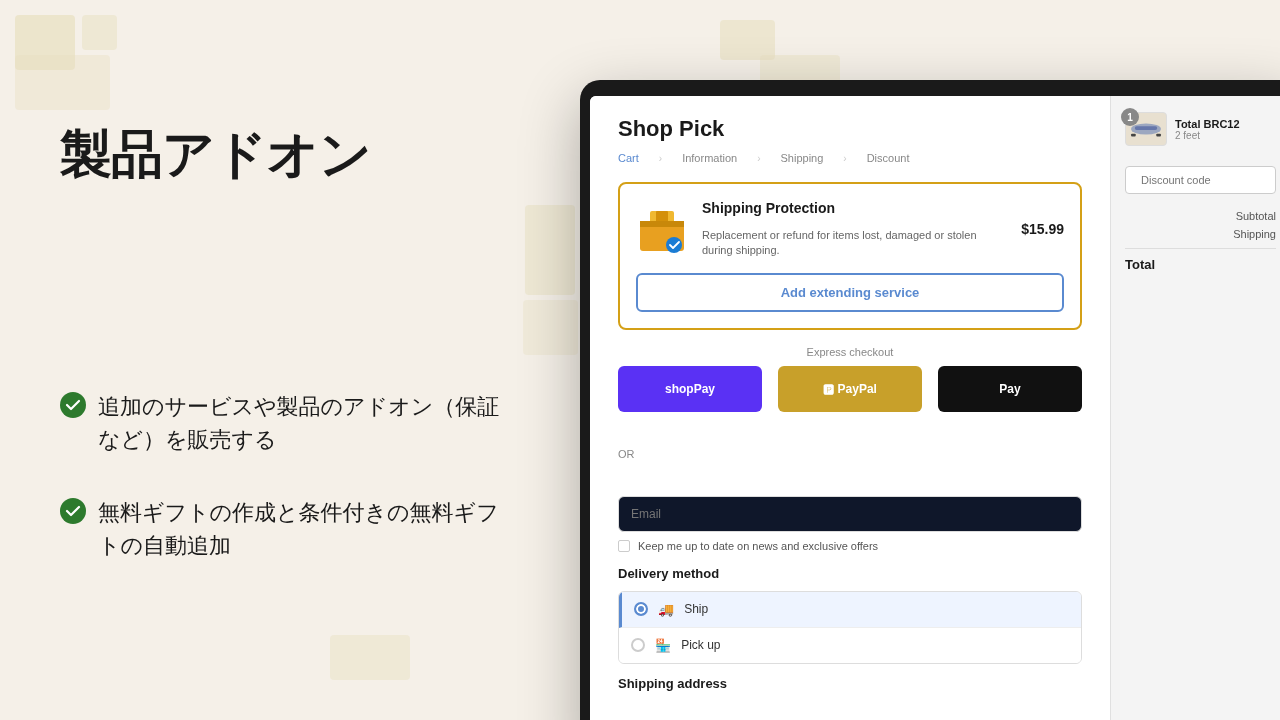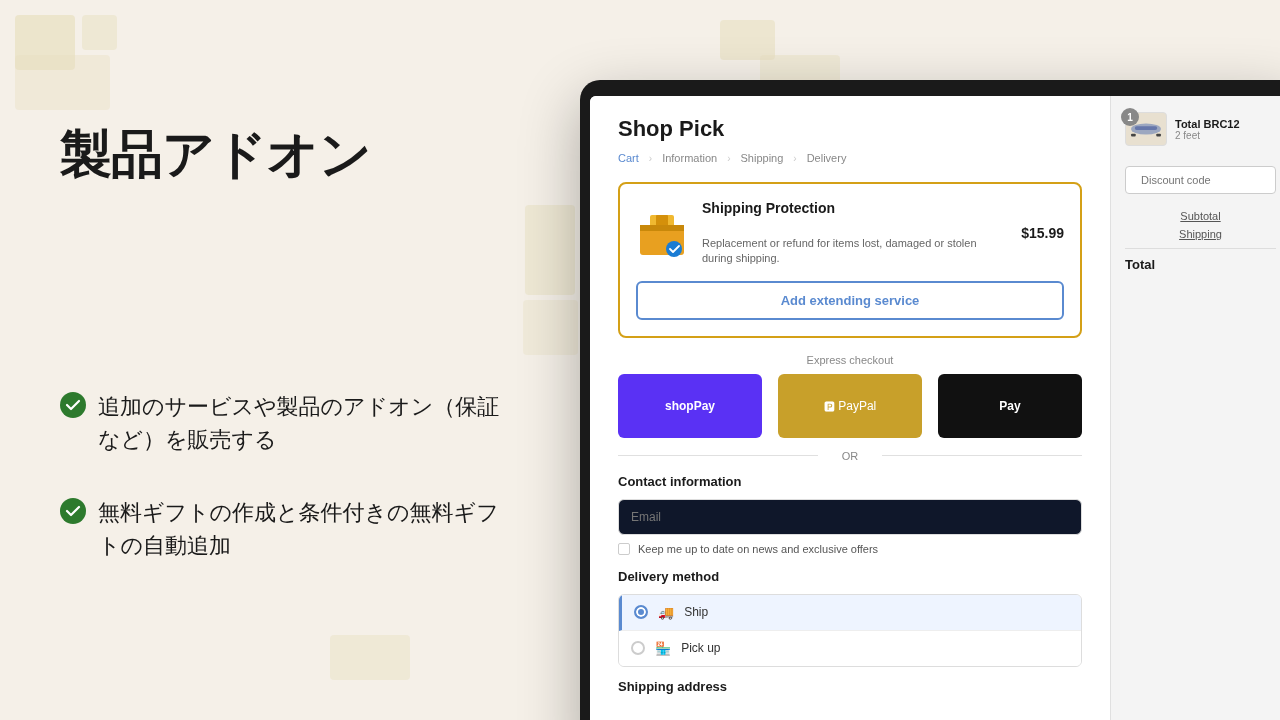--- a/index.html
+++ b/index.html
@@ -98,21 +98,21 @@
       font-size: 22px;
       font-weight: 700;
       color: #1a1a1a;
       margin-bottom: 10px;
     }
 
     
     .breadcrumb {
       display: flex;
       align-items: center;
-      gap: 10px;
+      gap: 20px;
       font-size: 11px;
       color: #888;
       margin-bottom: 18px;
     }
     .breadcrumb .active {
       color: #5a8ad0;
     }
     .breadcrumb .sep {
       color: #ccc;
       font-size: 10px;
@@ -142,21 +142,21 @@
     }
 
     .protection-info {
       flex: 1;
     }
 
     .protection-title {
       font-size: 14px;
       font-weight: 700;
       color: #1a1a1a;
-      margin-bottom: 20px;
+      margin-bottom: 12px;
     }
 
     .protection-desc {
       font-size: 11px;
       color: #666;
       line-height: 1.4;
     }
 
     .protection-price {
       font-size: 14px;
@@ -206,43 +206,43 @@
       font-weight: 600;
       cursor: pointer;
     }
 
     .btn-paypal {
       flex: 1;
       background: #c8a02a;
       color: white;
       border: none;
       border-radius: 6px;
-      padding: 25px 8px;
+      padding: 16px 8px;
       font-size: 12px;
-      font-weight: 400;
+      font-weight: 700;
       cursor: pointer;
     }
 
     .btn-applepay {
       flex: 1;
       background: #111;
       color: white;
       border: none;
       border-radius: 6px;
       padding: 10px 8px;
       font-size: 12px;
       font-weight: 600;
       cursor: pointer;
     }
 
     .or-divider {
       display: flex;
-      align-items: center;
       gap: 24px;
       margin: 12px 0;
+      flex-direction: column;
     }
     .or-line {
       flex: 1;
       height: 1px;
       background: #e0e0e0;
     }
     .or-text {
       font-size: 11px;
       color: #888;
     }
@@ -389,25 +389,24 @@
       border-radius: 4px;
       padding: 7px 15px;
       font-size: 11px;
       color: #aaa;
       background: #fff;
       margin-bottom: 16px;
     }
 
     .order-row {
       display: flex;
-      justify-content: center;
+      justify-content: flex-end;
       font-size: 11px;
       color: #555;
       margin-bottom: 6px;
-      text-decoration: underline;
     }
 
     .total-row {
       display: flex;
       justify-content: space-between;
       font-size: 13px;
       font-weight: 700;
       color: #1a1a1a;
       margin-top: 8px;
       padding-top: 8px;
@@ -460,21 +459,21 @@
     <div class="checkout-main">
       <div class="shop-name">Shop Pick</div>
 
       <div class="breadcrumb">
         <span class="active">Cart</span>
         <span class="sep">›</span>
         <span>Information</span>
         <span class="sep">›</span>
         <span>Shipping</span>
         <span class="sep">›</span>
-        <span>Delivery</span>
+        <span>Discount</span>
       </div>
 
       <div class="protection-card">
         <div class="protection-content">
 
           <div class="protection-icon">
             <svg viewBox="0 0 52 52" fill="none" xmlns="http://www.w3.org/2000/svg">
               <rect x="4" y="18" width="44" height="30" rx="3" fill="#e8a020"></rect>
               <rect x="14" y="8" width="24" height="14" rx="2" fill="#f0b830"></rect>
               <rect x="20" y="8" width="12" height="14" rx="1" fill="#d4900a"></rect>
@@ -507,21 +506,20 @@
         </div>
       </div>
 
       <div class="or-divider">
         <div class="or-line"></div>
         <span class="or-text">OR</span>
         <div class="or-line"></div>
       </div>
 
       <div>
-        <div class="section-title">Contact information</div>
         <input class="input-field" type="email" placeholder="Email" style="">
         <div class="checkbox-row">
           <div class="checkbox-box"></div>
           <span>Keep me up to date on news and exclusive offers</span>
         </div>
       </div>
 
       <div>
         <div class="section-title">Delivery method</div>
         <div class="delivery-options">

